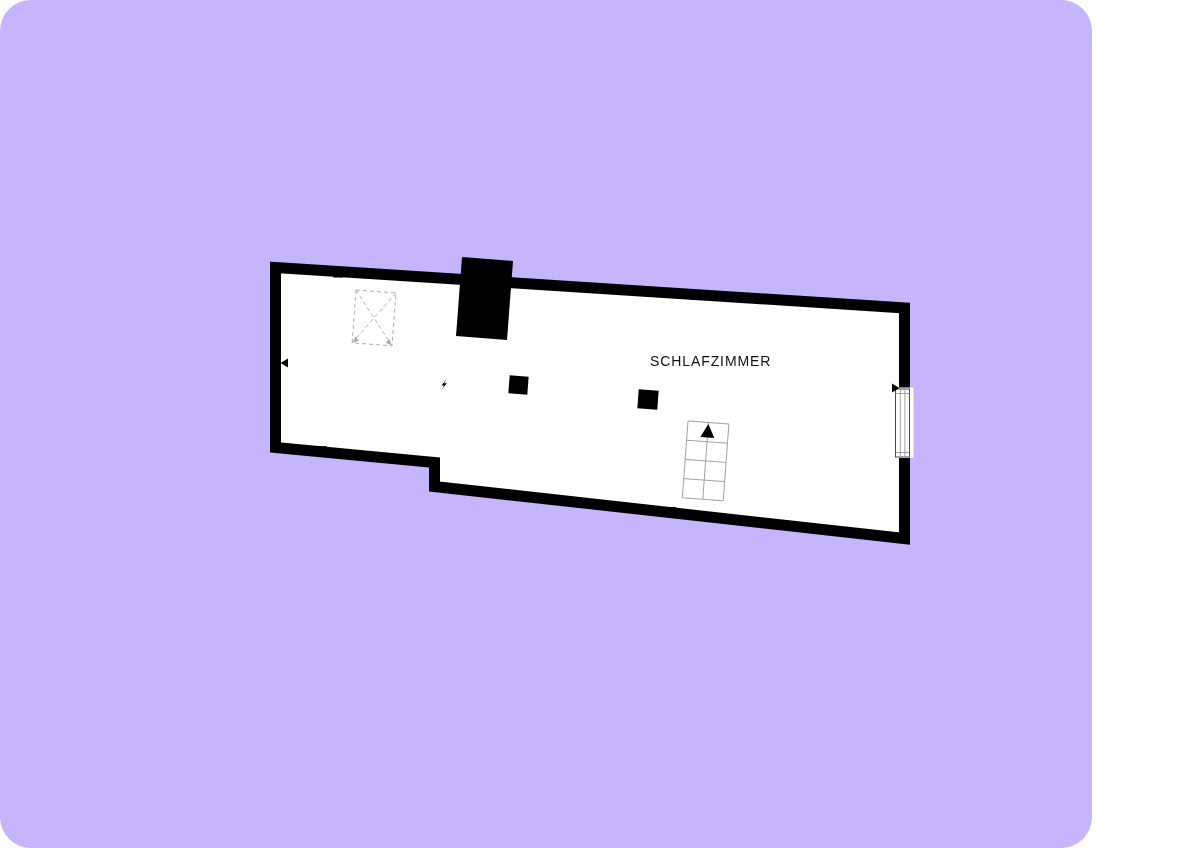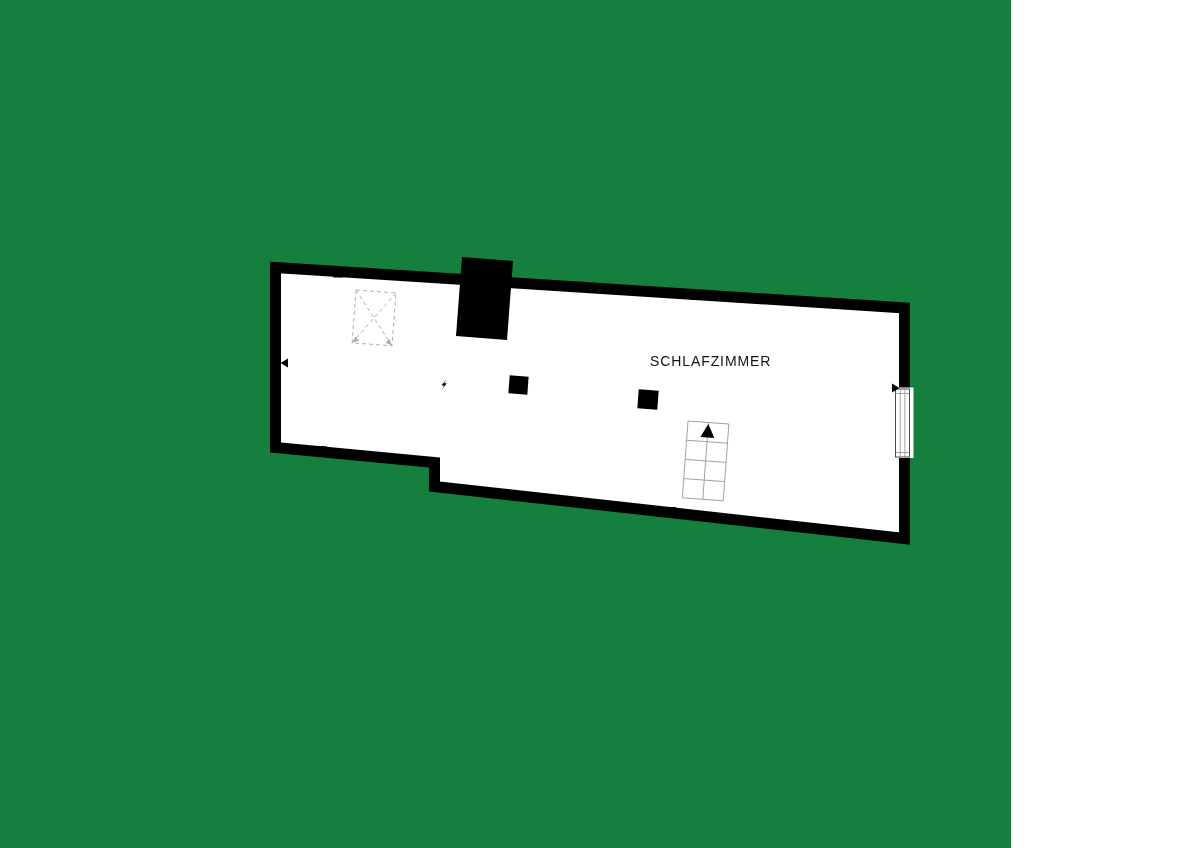--- a/index.html
+++ b/index.html
@@ -6,23 +6,24 @@
     margin: 0;
     padding: 0;
     width: 1200px;
     height: 848px;
     background: #ffffff;
     overflow: hidden;
     font-family: "Liberation Sans", sans-serif;
   }
   .canvas {
     position: relative;
-    width: 1011px;
+    width: 1092px;
     height: 848px;
-    background: #15803d;
+    background: #c4b5fd;
+    border-radius: 31px;
   }
   svg { display: block; }
   .room-label-text {
     font-family: "Liberation Sans", sans-serif;
     font-size: 14px;
     letter-spacing: 0.9px;
     fill: #111111;
   }
 </style>
 </head>

